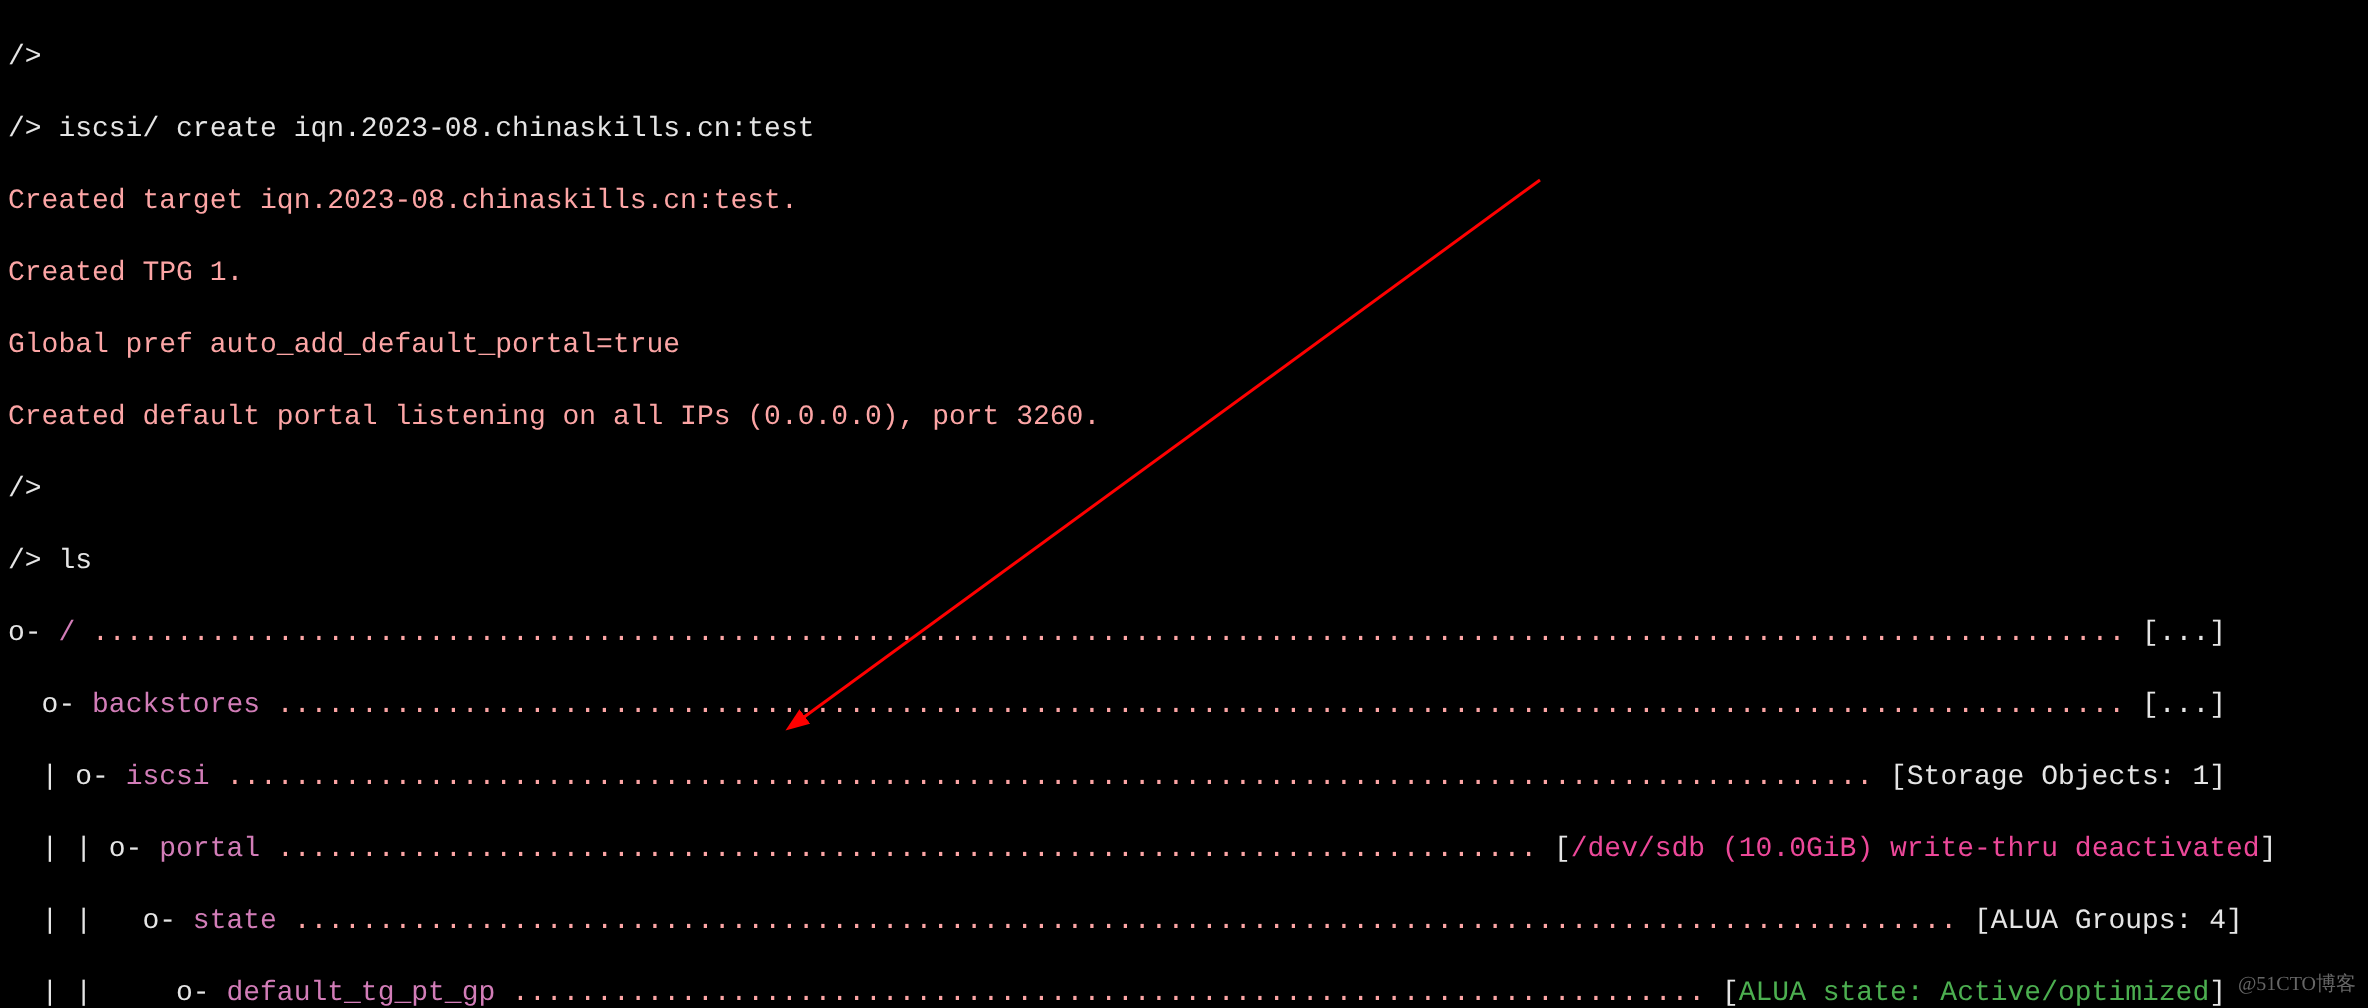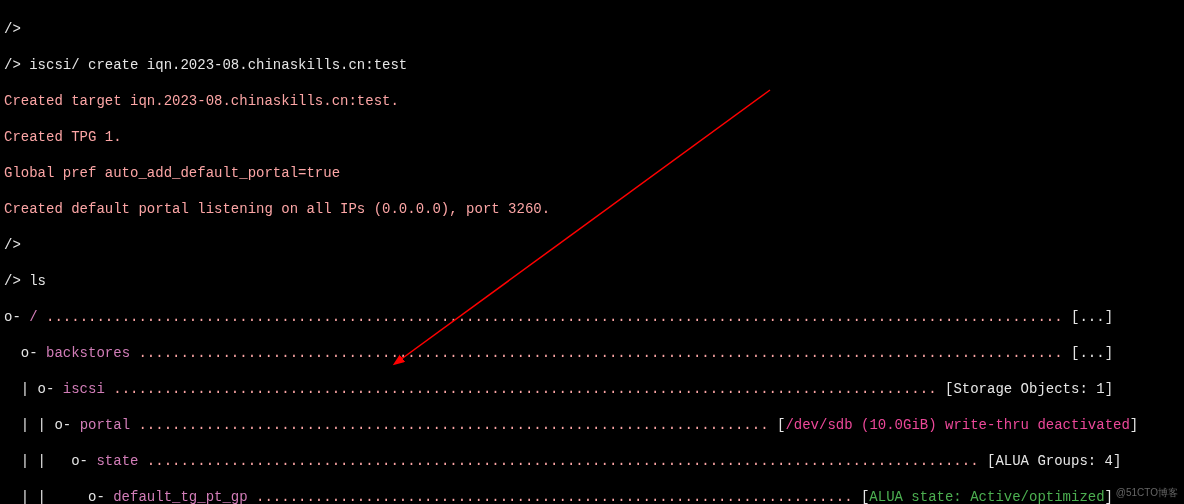--- a/index.html
+++ b/index.html
@@ -24,21 +24,21 @@
   .cyan { color: #fca5a5; }
   .green { color: #ec4899; }
   .magenta { color: #d27db8; }
   .greenb { color: #4caf50; margin-top: 20px; }
   .watermark {
     position: absolute;
     right: 6px;
     bottom: 2px;
     font-size: 10px;
     color: #666;
-    font-family: Liberation Sans, sans-serif;
+    font-family: Liberation Serif, serif;
     text-align: center;
   }
   svg.arrow {
     position: absolute;
     top: 0;
     left: 0;
     pointer-events: none;
   }
 </style>
 </head>

